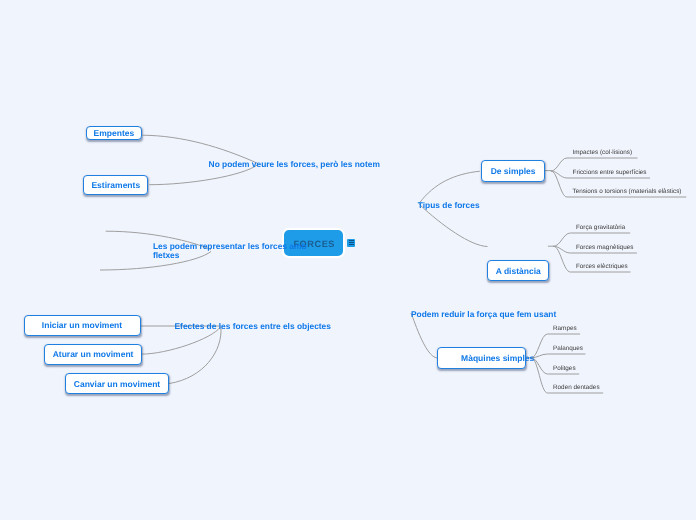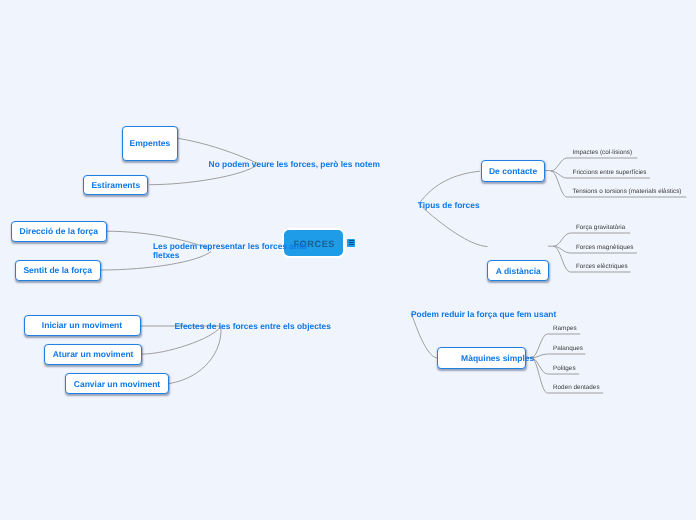--- a/index.html
+++ b/index.html
@@ -52,34 +52,32 @@
 
   <div class="central" style="left: 281.8px; top: 227.8px; width: 63.4px; height: 30.2px;">FORCES</div>
 
   <div class="menuicon" style="left: 347.4px; top: 239px; width: 7.6px; height: 7.6px;">
     <i style="top:0.85px"></i>
     <i style="top:2.85px"></i>
     <i style="top:4.85px"></i>
   </div>
 
   <div class="blabel" style="left: 176.6px; top: 159.6px;">No podem veure les forces, però les notem</div>
-  <div class="node" style="left: 85.6px; top: 125.6px; width: 56.6px; height: 35px; margin-left: 36px;">Empentes</div>
+  <div class="node" style="left: 85.6px; top: 125.6px; width: 56.6px; height: 14px;">Empentes</div>
   <div class="node" style="left: 83.1px; top: 174.8px; width: 65.4px; height: 20.6px;">Estiraments</div>
 
   <div class="blabel" style="left: 120.9px; top: 241.8px; width: 158px; white-space: normal;">Les podem representar les forces amb fletxes</div>
-  <div class="node" style="left: 10.9px; top: 221.2px; width: 95.8px; height: 20.6px;">Direcció de la força</div>
-  <div class="node" style="left: 14.6px; top: 260px; width: 86.2px; height: 20.7px;">Sentit de la força</div>
 
   <div class="blabel" style="left: 142.5px; top: 322px;">Efectes de les forces entre els objectes</div>
   <div class="node" style="left: 23.5px; top: 314.7px; width: 117px; height: 21.2px;">Iniciar un moviment</div>
   <div class="node" style="left: 65.4px; top: 373.4px; width: 103.2px; height: 20.8px;">Canviar un moviment</div>
   <div class="node" style="left: 43.6px; top: 344.1px; width: 98.9px; height: 20.6px;">Aturar un moviment</div>
 
   <div class="blabel" style="left: 385.8px; top: 201.4px;">Tipus de forces</div>
-  <div class="node" style="left: 480.7px; top: 160.2px; width: 64.8px; height: 21.5px;">De contacte</div>
+  <div class="node" style="left: 480.7px; top: 160.2px; width: 64.8px; height: 21.5px;">De simples</div>
   <div class="leaf" style="left: 572.5px; top: 148px;">Impactes (col·lisions)</div>
   <div class="leaf" style="left: 572.5px; top: 168px;">Friccions entre superfícies</div>
   <div class="leaf" style="left: 572.5px; top: 187px;">Tensions o torsions (materials elàstics)</div>
   <div class="node" style="left: 487.4px; top: 236.1px; width: 61.7px; height: 21.4px; margin-top: 24px;">A distància</div>
   <div class="leaf" style="left: 575.9px; top: 223px;">Força gravitatòria</div>
   <div class="leaf" style="left: 575.9px; top: 243px;">Forces magnètiques</div>
   <div class="leaf" style="left: 575.9px; top: 262px;">Forces elèctriques</div>
 
   <div class="blabel" style="left: 338px; top: 310px; margin-left: 41px;">Podem reduir la força que fem usant</div>
   <div class="node" style="left: 437.2px; top: 347.3px; width: 89px; height: 21.5px; padding-left: 32px;">Màquines simples</div>

